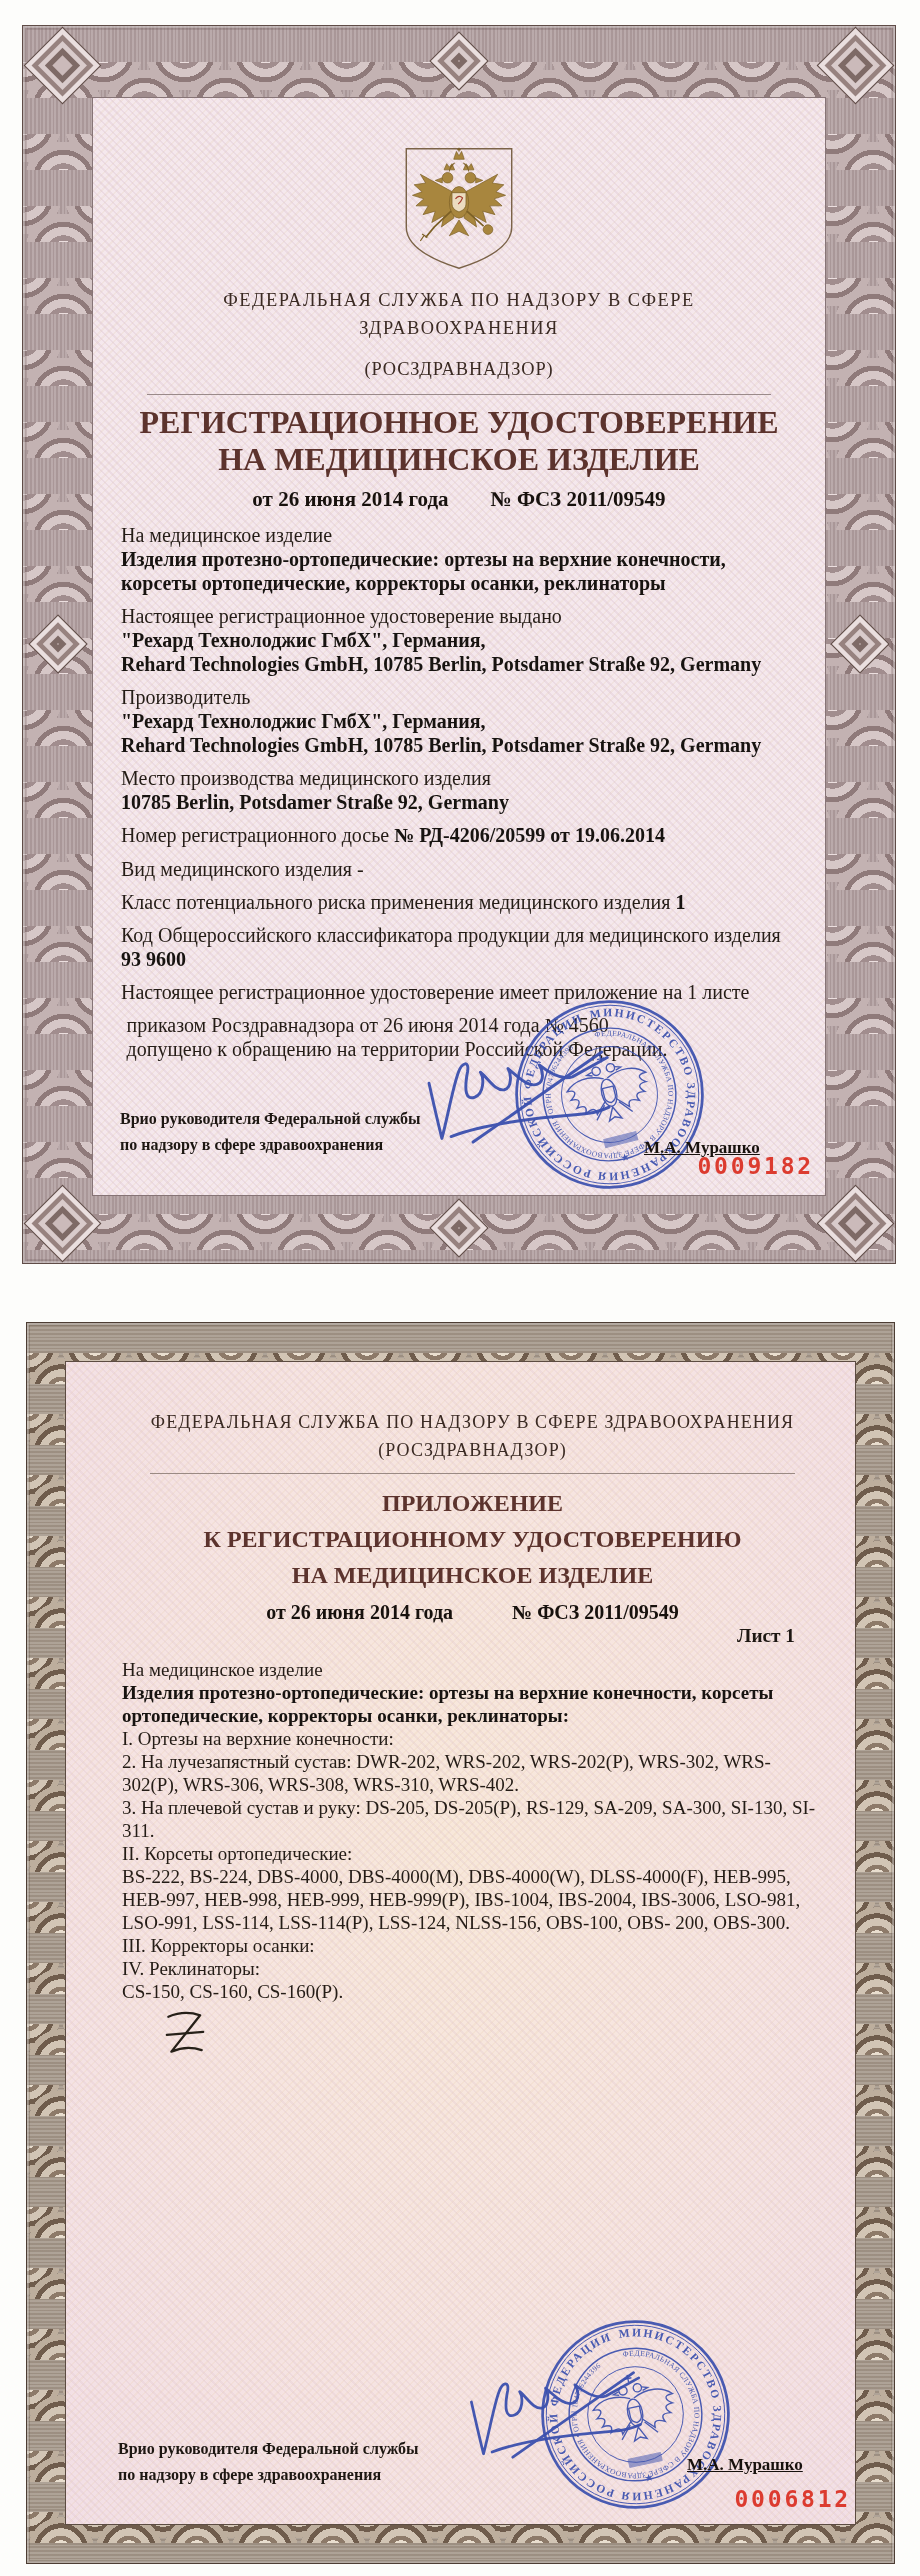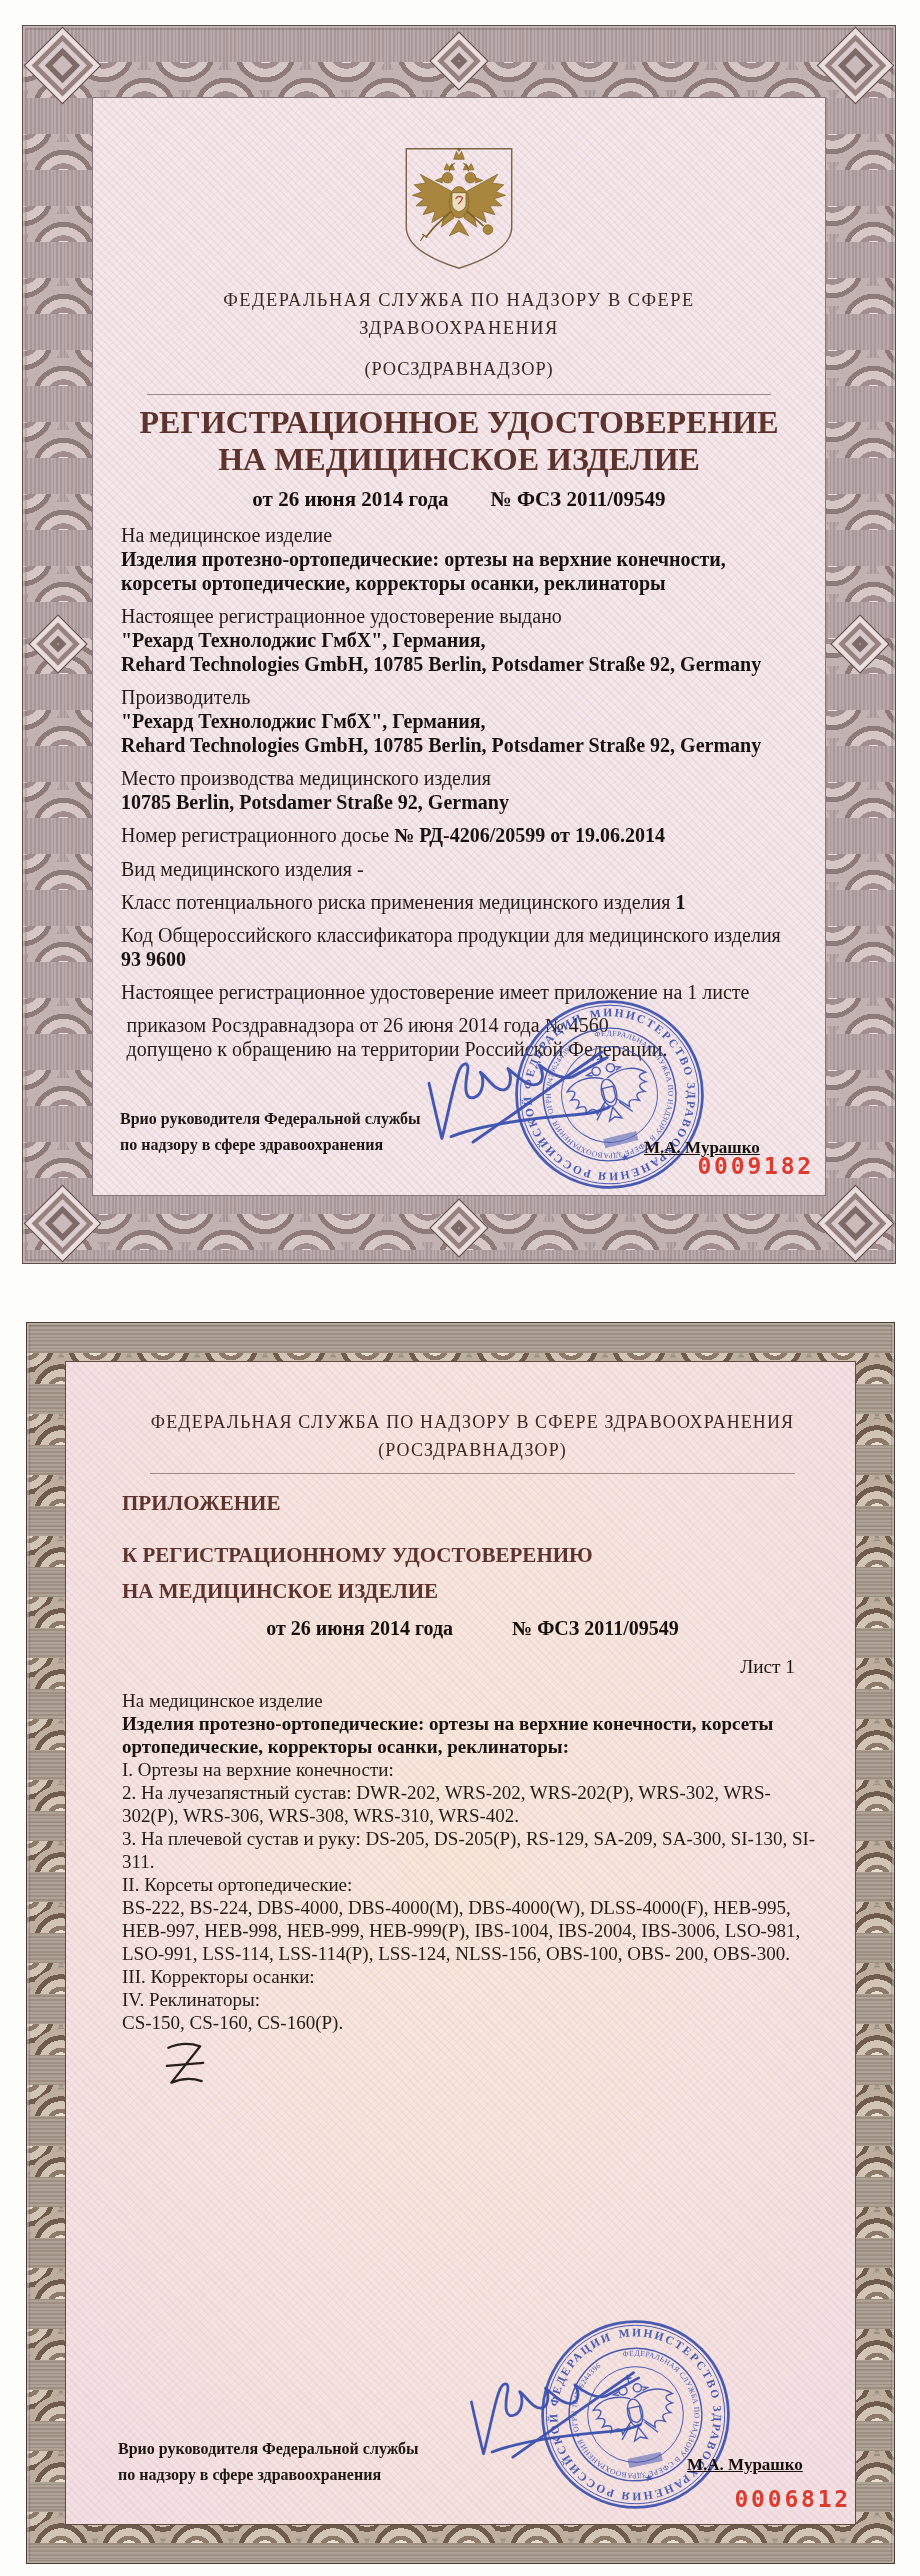--- a/index.html
+++ b/index.html
@@ -94,23 +94,23 @@
     background:
       repeating-linear-gradient(45deg, rgba(216,186,198,.22) 0 1.8px, rgba(0,0,0,0) 1.8px 5.5px),
       repeating-linear-gradient(-45deg, rgba(233,206,172,.20) 0 1.8px, rgba(0,0,0,0) 1.8px 5.5px),
       radial-gradient(ellipse at 50% 42%, #f8e8da 0%, #f6e4e2 55%, #f2dfe6 100%);
     border:1.8px solid #5c4c42;
     padding:0 32px 0 56px;
     overflow:hidden;
   }
   .agency2 { margin-top:46px; text-align:center; font-size:18px; letter-spacing:1.1px; line-height:28px; color:#3a2a23; }
   .divider2 { height:0.9px; background:#9a8a84; margin:9.2px 28px 0; }
-  .annex-title { margin-top:11px; text-align:left; font-size:21px; line-height:36px; font-weight:bold; color:#5c332d; }
+  .annex-title { margin-top:11px; text-align:center; font-size:24px; line-height:36px; font-weight:bold; color:#5c332d; }
   .dateline2 { display:flex; justify-content:center; gap:59px; margin-top:5.5px; font-size:20px; line-height:26px; font-weight:bold; color:#17110d; }
-  .sheet { margin-top:15px; text-align:right; padding-right:28px; font-size:19.3px; font-weight:normal; color:#1d1712; }
+  .sheet { margin-top:0; text-align:right; padding-right:28px; font-size:19.3px; font-weight:bold; color:#1d1712; }
   .p2-body { margin-top:11px; font-size:19px; line-height:23px; color:#241c16; }
   .p2-body .line { margin:0; }
   .zmark { margin:7.4px 0 0 40px; display:block; }
 </style>
 </head>
 <body>
 
 <svg width="0" height="0" style="position:absolute" aria-hidden="true">
   <defs>
     <path id="ring-out" d="M106 21 a85 85 0 1 1 -0.05 0" fill="none"></path>
@@ -273,21 +273,21 @@
   </div>
 
   <div class="page page2">
     <div class="band2"></div>
 
     <div class="interior2">
       <div class="agency2">ФЕДЕРАЛЬНАЯ СЛУЖБА ПО НАДЗОРУ В СФЕРЕ ЗДРАВООХРАНЕНИЯ</div>
       <div class="agency2" style="margin-top:0;">(РОСЗДРАВНАДЗОР)</div>
       <div class="divider2"></div>
       <div class="annex-title">ПРИЛОЖЕНИЕ</div>
-      <div class="annex-title" style="margin-top:16px;">К РЕГИСТРАЦИОННОМУ УДОСТОВЕРЕНИЮ</div>
+      <div class="annex-title" style="margin-top:0;">К РЕГИСТРАЦИОННОМУ УДОСТОВЕРЕНИЮ</div>
       <div class="annex-title" style="margin-top:0;">НА МЕДИЦИНСКОЕ ИЗДЕЛИЕ</div>
       <div class="dateline2">
         <span>от  26 июня 2014 года</span>
         <span>№  ФСЗ 2011/09549</span>
       </div>
       <div class="sheet">Лист   1</div>
 
       <div class="p2-body">
         <div class="line">На медицинское изделие</div>
         <b>Изделия протезно-ортопедические: ортезы на верхние конечности, корсеты ортопедические, корректоры осанки, реклинаторы:</b>

